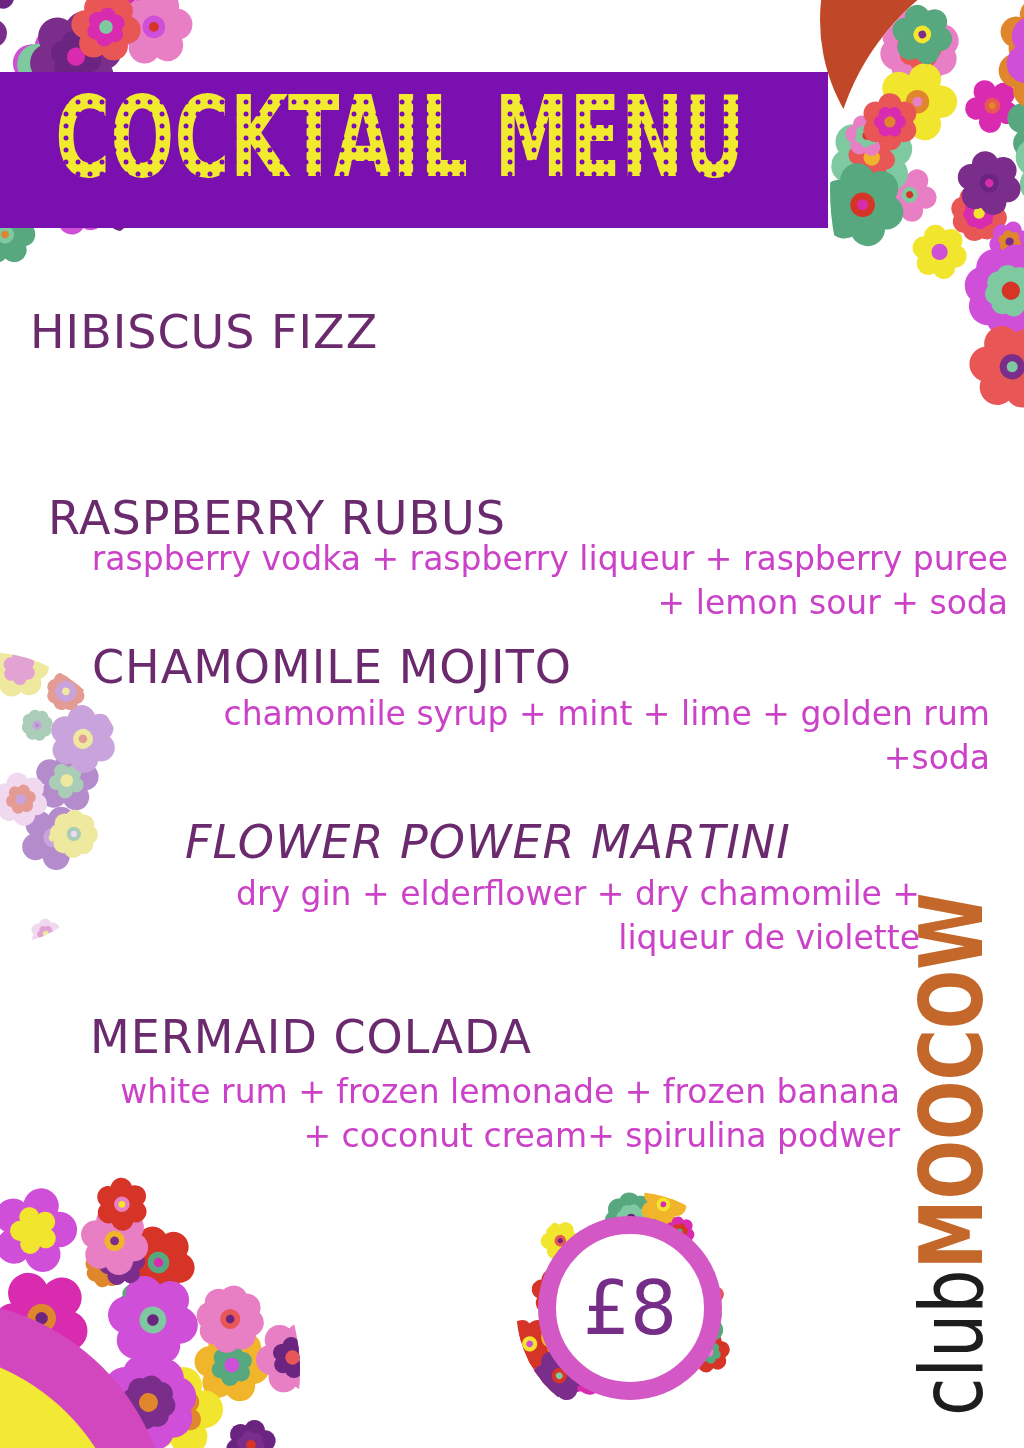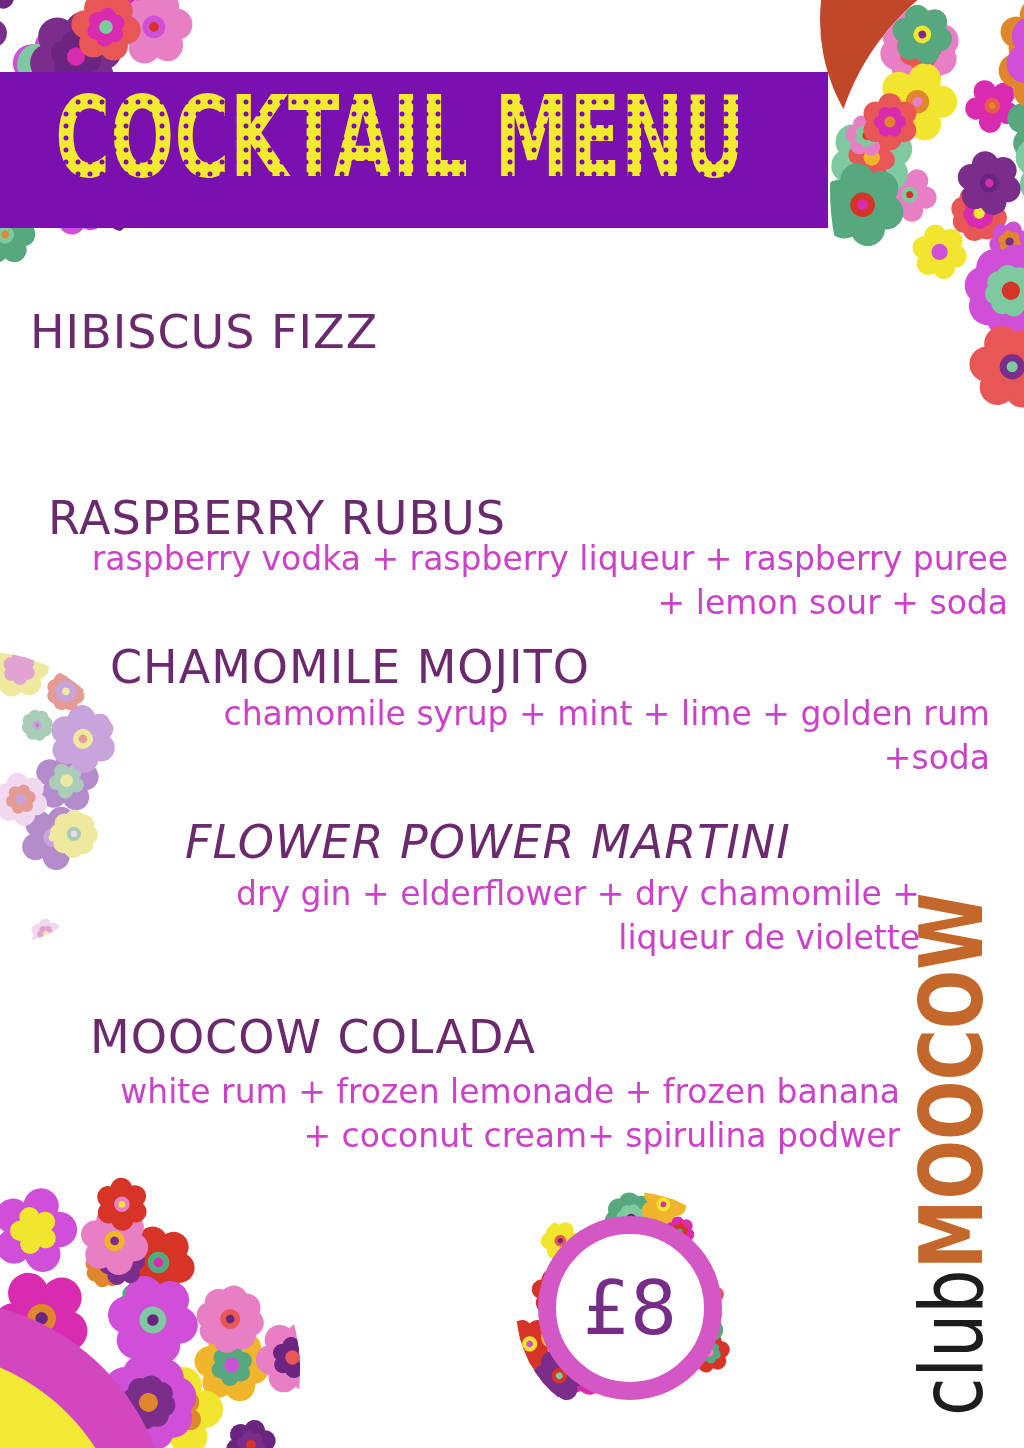--- a/index.html
+++ b/index.html
@@ -1754,25 +1754,25 @@
         </g>
       </g>
     </svg>
   <div class="circle-shape corner-pink-circle"></div>
   <div class="circle-shape corner-yellow-circle"></div>
 
   <div class="menu" id="menu">
       <div class="m-head" style="left: 30px; top: 307px;">HIBISCUS FIZZ</div>
       <div class="m-head" style="left: 48px; top: 477px; margin-top: 16px;">RASPBERRY RUBUS</div>
       <div class="m-desc" style="right: 16px; top: 537px; margin-left: 7px;"><span>raspberry vodka + raspberry liqueur + raspberry puree</span><br><span>+ lemon sour + soda</span></div>
-      <div class="m-head" style="left: 110px; top: 642px;">CHAMOMILE MOJITO</div>
+      <div class="m-head" style="left: 92px; top: 642px;">CHAMOMILE MOJITO</div>
       <div class="m-desc" style="right: 34px; top: 692px;"><span>chamomile syrup + mint + lime + golden rum</span><br><span>+soda</span></div>
       <div class="m-head" style="left: 185px; top: 817px; font-style: italic;">FLOWER POWER MARTINI</div>
       <div class="m-desc" style="right: 104px; top: 872px;"><span>dry gin + elderflower + dry chamomile +</span><br><span>liqueur de violette</span></div>
-      <div class="m-head" style="left: 90px; top: 1012px;">MOOCOW COLADA</div>
+      <div class="m-head" style="left: 90px; top: 1012px;">MERMAID COLADA</div>
       <div class="m-desc" style="right: 124px; top: 1070px; text-align: right;"><span>white rum + frozen lemonade + frozen banana</span><br><span>+ coconut cream+ spirulina podwer</span></div>
     </div>
 
   <svg class="decor-svg" id="disc-badge" width="232" height="232" viewBox="0 0 232 232" style="left: 516px; top: 1192px;">
       <defs>
         <clipPath id="disc-badge-clip">
           <circle cx="116" cy="116" r="116"></circle>
         </clipPath>
       </defs>
       <circle cx="116" cy="116" r="116" fill="#ffffff"></circle>

